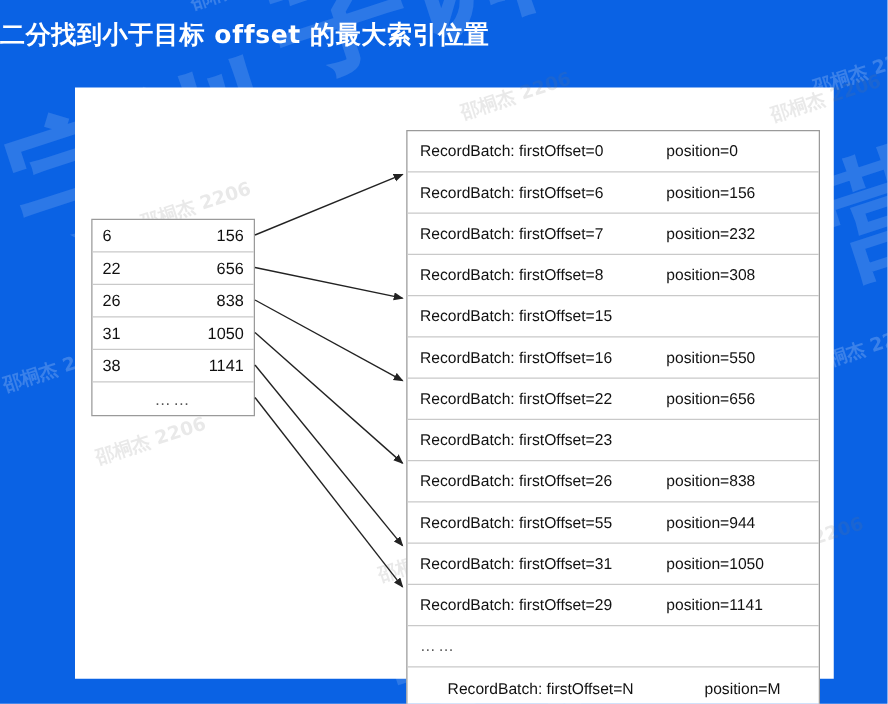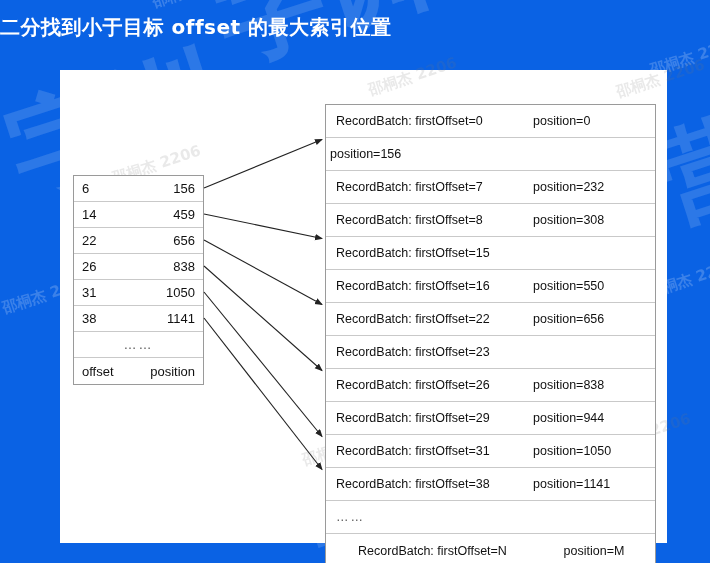--- a/index.html
+++ b/index.html
@@ -106,52 +106,45 @@
   <div class="wm-small" style="left:300px;top:452px;">邵桐杰 2206</div>
   <div class="wm-small" style="left:600px;top:438px;">邵桐杰 2206</div>
   <div class="wm-small" style="left:614px;top:84px;">邵桐杰 2206</div>
 
   <div id="index-table">
       <div class="row">
         <span class="k">6</span>
         <span class="v">156</span>
       </div>
       <div class="row">
-        <span class="k">14</span>
-        <span class="v">459</span>
-      </div>
-      <div class="row">
         <span class="k">22</span>
         <span class="v">656</span>
       </div>
       <div class="row">
         <span class="k">26</span>
         <span class="v">838</span>
       </div>
       <div class="row">
         <span class="k">31</span>
         <span class="v">1050</span>
       </div>
       <div class="row">
         <span class="k">38</span>
         <span class="v">1141</span>
       </div>
       <div class="row dots">……</div>
-      <div class="row header">
-        <span class="k">offset</span>
-        <span class="v">position</span>
-      </div>
     </div>
 
   <div id="log-table">
       <div class="lrow">
         <span class="batch">RecordBatch: firstOffset=0</span>
         <span class="pos">position=0</span>
       </div>
       <div class="lrow">
+        <span class="batch">RecordBatch: firstOffset=6</span>
         <span class="pos">position=156</span>
       </div>
       <div class="lrow">
         <span class="batch">RecordBatch: firstOffset=7</span>
         <span class="pos">position=232</span>
       </div>
       <div class="lrow">
         <span class="batch">RecordBatch: firstOffset=8</span>
         <span class="pos">position=308</span>
       </div>
@@ -167,29 +160,29 @@
         <span class="pos">position=656</span>
       </div>
       <div class="lrow">
         <span class="batch">RecordBatch: firstOffset=23</span>
       </div>
       <div class="lrow">
         <span class="batch">RecordBatch: firstOffset=26</span>
         <span class="pos">position=838</span>
       </div>
       <div class="lrow">
-        <span class="batch">RecordBatch: firstOffset=29</span>
+        <span class="batch">RecordBatch: firstOffset=55</span>
         <span class="pos">position=944</span>
       </div>
       <div class="lrow">
         <span class="batch">RecordBatch: firstOffset=31</span>
         <span class="pos">position=1050</span>
       </div>
       <div class="lrow">
-        <span class="batch">RecordBatch: firstOffset=38</span>
+        <span class="batch">RecordBatch: firstOffset=29</span>
         <span class="pos">position=1141</span>
       </div>
       <div class="lrow dots">……</div>
       <div class="lrow">
         <span class="batch">RecordBatch: firstOffset=N</span>
         <span class="pos">position=M</span>
       </div>
     </div>
 
   <svg id="arrows" viewBox="0 0 710 563" xmlns="http://www.w3.org/2000/svg">

